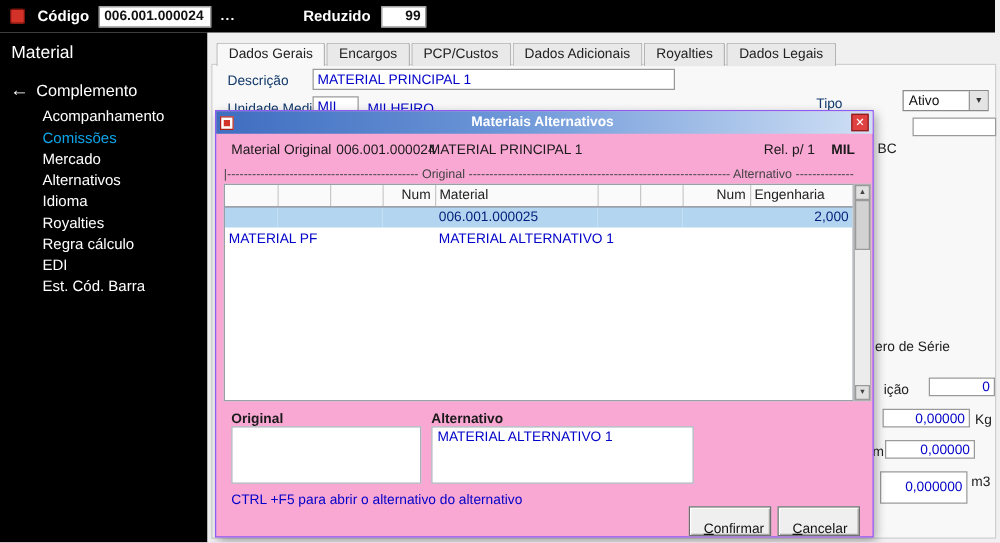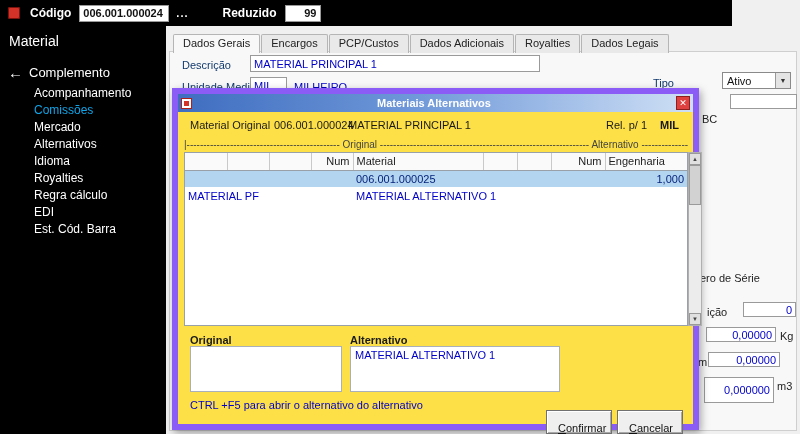--- a/index.html
+++ b/index.html
@@ -1,27 +1,27 @@
 <!DOCTYPE html>
 <html><head>
 <meta charset="utf-8">
 <style>
   * { box-sizing: border-box; margin: 0; padding: 0; }
   html,body { width:800px; height:434px; }
   body { font-family: "Liberation Sans", sans-serif; }
   .screen { position:relative; width:800px; height:434px; background:#f0f0f0; overflow:hidden; font-size:11px; }
 
   
-  .topbar { position:absolute; left:0; top:0; width:732px; height:26px; background:#000; display:flex; align-items:center; z-index:3; }
+  .topbar { position:absolute; left:0; top:0; width:796px; height:26px; background:#000; display:flex; align-items:center; z-index:3; }
   .topbar-icon { width:12px; height:12px; margin-left:8px; background:#d23227; border-radius:2px; box-shadow: inset 0 0 0 1px #7d120c; }
   .topbar-label { color:#fff; font-size:12px; font-weight:bold; margin-left:10px; }
   .tin { border:1px solid #9a9a9a; background:#fff; color:#0000c8; font-family:"Liberation Sans",sans-serif; font-size:11px; padding:1px 3px; height:17px; }
   .codigo-in { margin-left:8px; width:90px; color:#111; font-weight:bold; }
   .more-btn { color:#fff; margin-left:7px; font-weight:bold; letter-spacing:1px; cursor:pointer; }
-  .reduzido-lbl { margin-left:34px; }
+  .reduzido-lbl { margin-left:54px; }
   .reduzido-in { margin-left:8px; width:36px; text-align:right; color:#111; font-weight:bold; }
 
   
   .app-body { position:absolute; left:0; top:26px; right:0; bottom:0; display:flex; }
   .sidebar { width:166px; background:#000; color:#fff; flex:none; }
   .side-title { font-size:14px; color:#fff; padding:7px 0 7px 9px; }
   .side-item { font-size:12px; color:#fff; padding:2px 0 2px 34px; line-height:13px; cursor:default; }
   .side-item.disabled { color:#0ea5e9; }
   .side-sec2 { display:flex; align-items:center; gap:6px; font-size:13px; padding:9px 0 5px 8px; }
   .back-arrow { font-size:15px; line-height:12px; }
@@ -35,21 +35,21 @@
   .abs { position:absolute; z-index:2; }
   .lbl { position:absolute; z-index:2; font-size:11px; color:#123a6d; }
   .bluetext { color:#0000c8; }
   .num { text-align:right; }
   .unit { position:absolute; z-index:2; font-size:11px; color:#222; }
 
   .select { position:absolute; z-index:2; display:flex; align-items:center; border:1px solid #8a8a8a; background:#fff; font-size:11px; color:#111; padding-left:4px; }
   .select .dd { margin-left:auto; width:15px; align-self:stretch; background:#e4e4e4; border-left:1px solid #999; display:flex; align-items:center; justify-content:center; font-size:7px; color:#333; }
 
   
-  .modal { position:absolute; left:172px; top:88px; width:527px; height:342px; z-index:10; background:#fde047; border:6px solid #8b5cf6; box-shadow:2px 3px 8px rgba(0,0,0,.35); }
+  .modal { position:absolute; left:172px; top:88px; width:527px; height:342px; z-index:10; background:#f9a8d4; border:1px solid #8b5cf6; box-shadow:2px 3px 8px rgba(0,0,0,.35); }
   .modal-title { height:18px; background:linear-gradient(90deg,#3f6dc0 0%,#6d97d8 45%,#cfe0f5 100%); display:flex; align-items:center; padding:0 3px; }
   .mt-icon { width:11px; height:11px; background:#fff; border:1px solid #b02018; position:relative; flex:none; }
   .mt-icon::after { content:""; position:absolute; left:2px; top:2px; width:5px; height:5px; background:#d23227; }
   .mt-text { flex:1; text-align:center; color:#fff; font-weight:bold; font-size:11px; }
   .mt-close { width:14px; height:14px; background:#df4040; border:1px solid #8f1f1f; color:#fff; font-size:9px; line-height:12px; text-align:center; cursor:pointer; flex:none; }
   .modal-body { position:relative; height:322px; }
 
   .mb-lbl { position:absolute; font-size:11px; color:#1a1a1a; }
   .divider { position:absolute; left:6px; top:27px; width:504px; display:flex; font-size:10px; color:#444; }
   .divider span { width:252px; overflow:hidden; white-space:nowrap; text-align:center; }
@@ -199,21 +199,21 @@
             <tbody>
               <tr class="sel">
                 <td></td>
                 <td></td>
                 <td></td>
                 <td></td>
                 <td>006.001.000025</td>
                 <td></td>
                 <td></td>
                 <td></td>
-                <td class="num">1,000</td>
+                <td class="num">2,000</td>
               </tr>
               <tr>
                 <td>MATERIAL PF</td>
                 <td></td>
                 <td></td>
                 <td></td>
                 <td>MATERIAL ALTERNATIVO 1</td>
                 <td></td>
                 <td></td>
                 <td></td>

